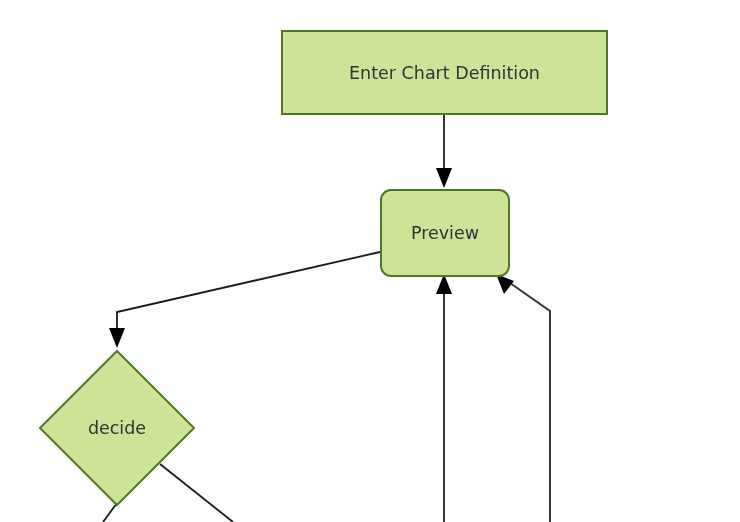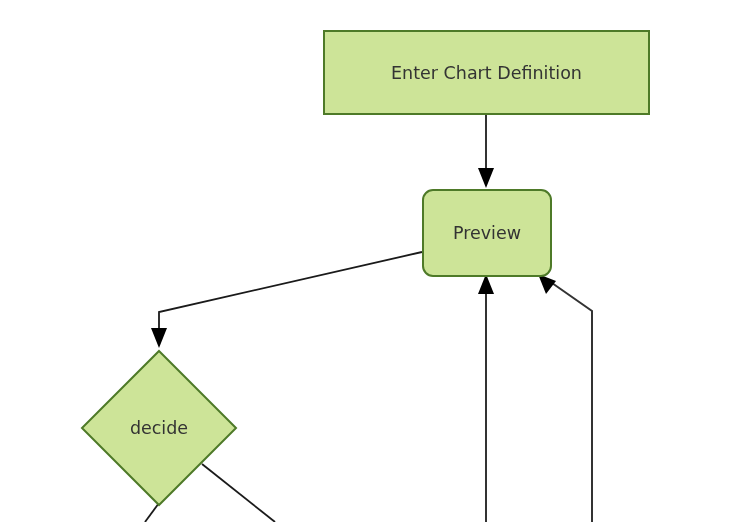--- a/index.html
+++ b/index.html
@@ -7,21 +7,20 @@
     padding: 0;
     background: #ffffff;
   }
   #canvas {
     position: relative;
     width: 680px;
     height: 522px;
     background: #ffffff;
     overflow: hidden;
     font-family: "DejaVu Sans", "Liberation Sans", sans-serif;
-    margin-left: 42px;
   }
   #flow-svg {
     position: absolute;
     top: 0;
     left: 0;
     width: 740px;
     height: 522px;
   }
   .node-shape {
     fill: #cde498;

